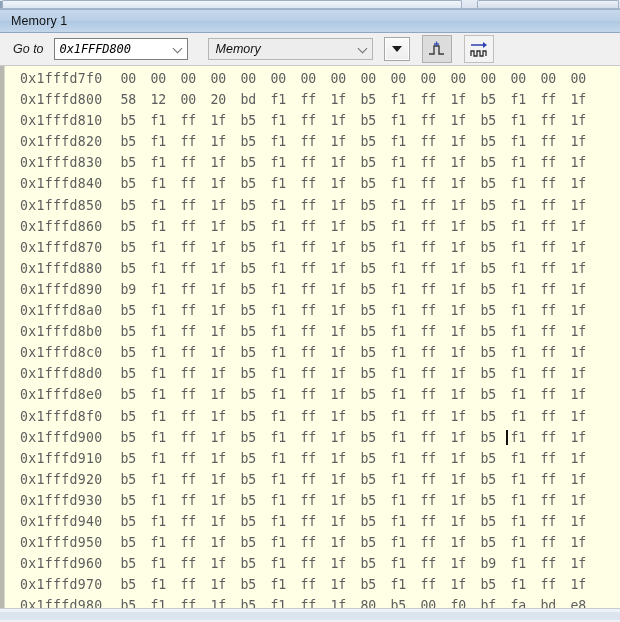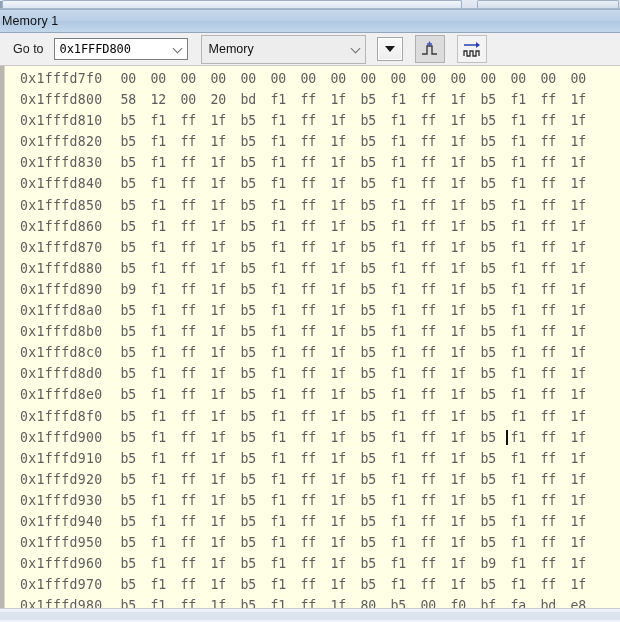--- a/index.html
+++ b/index.html
@@ -53,31 +53,31 @@
     position: absolute; left: 0; top: 9px;
     width: 620px; height: 24px;
     background: linear-gradient(to bottom, #c7d9ec 0%, #b9cfe6 48%, #aec7e2 50%, #c3d7ea 100%);
     border-top: 1px solid #9ab2cc;
     border-bottom: 1px solid #8fa7c2;
     display: flex; align-items: center;
   }
   .panel-title .label {
     font-size: 12.5px;
     color: #111;
-    padding-left: 2px;
+    padding-left: 11px;
     letter-spacing: .1px;
   }
 
   
   .toolbar {
     position: absolute; left: 0; top: 33px;
     width: 620px; height: 33px;
     background: #f0f0f0;
     border-bottom: 1px solid #c8c8c8;
-    display: flex; align-items: center;
+    display: flex; align-items: center; font-style: italic;
   }
 
   .goto-label {
     font-size: 12.5px; color: #1a1a1a;
     margin-left: 13px; margin-right: 10px;
     white-space: nowrap;
   }
 
   
   .combo-edit {
@@ -98,22 +98,22 @@
     width: 7px; height: 7px;
     margin-top: -4px;
     border-left: 1.3px solid #6f6f6f;
     border-bottom: 1.3px solid #6f6f6f;
     transform: rotate(-45deg);
   }
 
   
   .combo-flat {
     position: relative;
-    width: 165px; height: 29px;
-    margin-left: 13px;
+    width: 165px; height: 22px;
+    margin-left: 20px;
     background: #ededed;
     border: 1px solid #b5b5b5;
     display: flex; align-items: center;
   }
   .combo-flat .val {
     font-size: 12.5px; color: #111;
     padding-left: 7px;
   }
 
   

